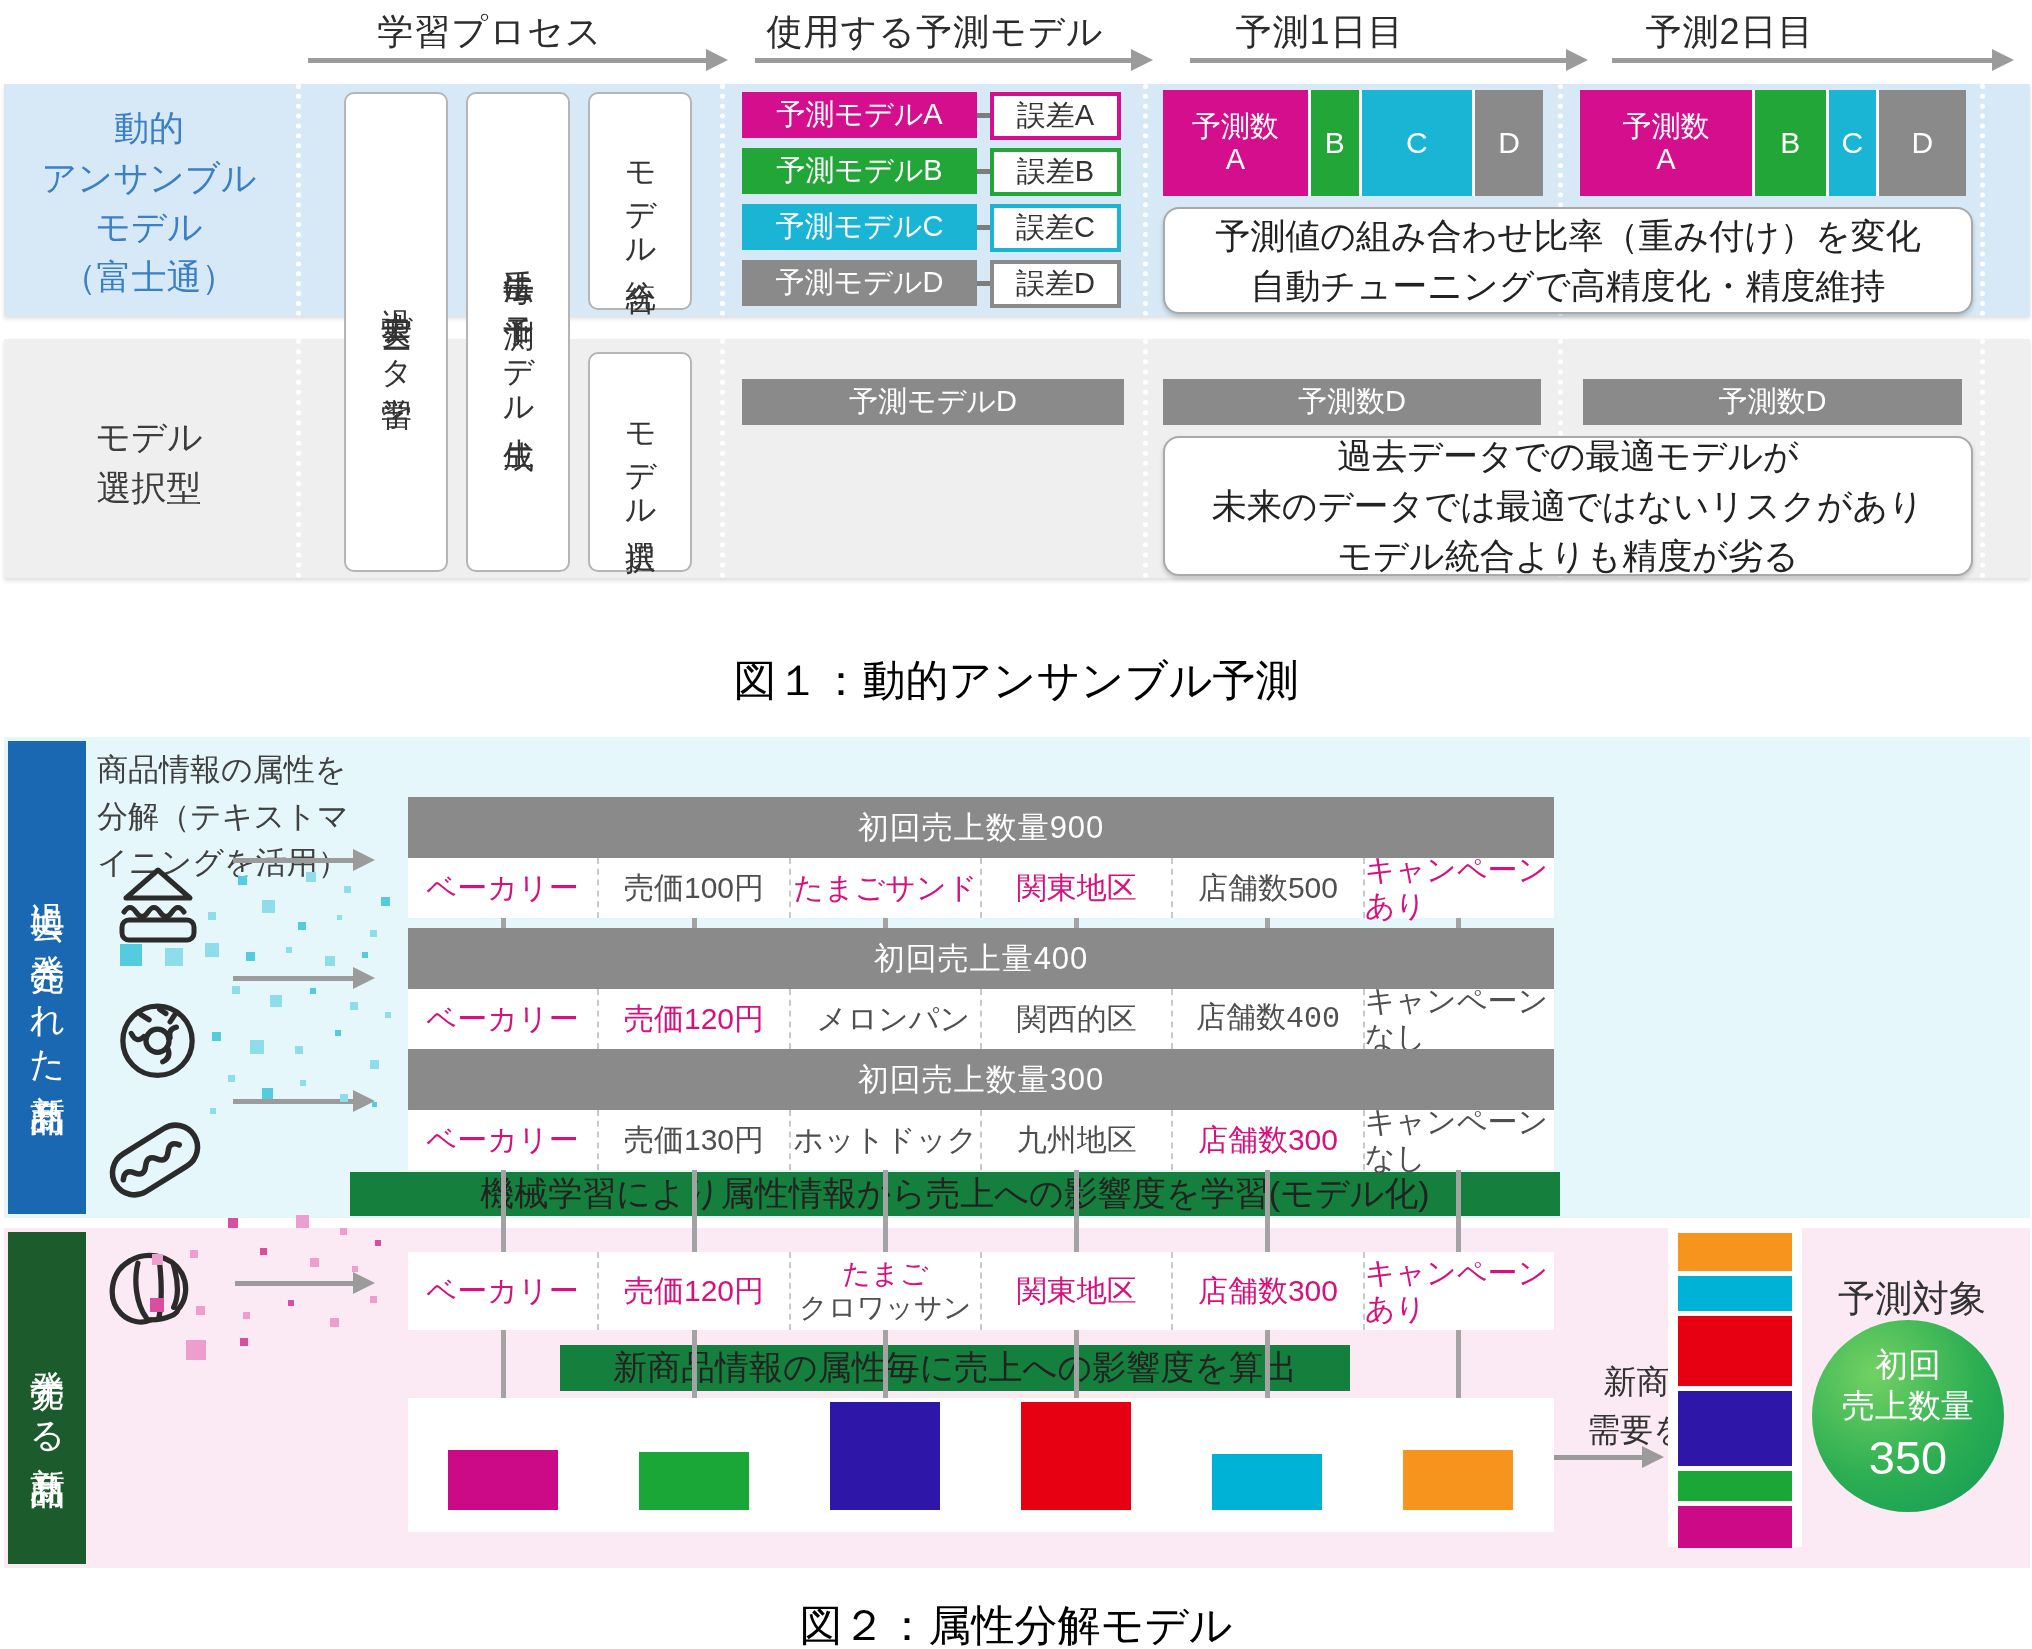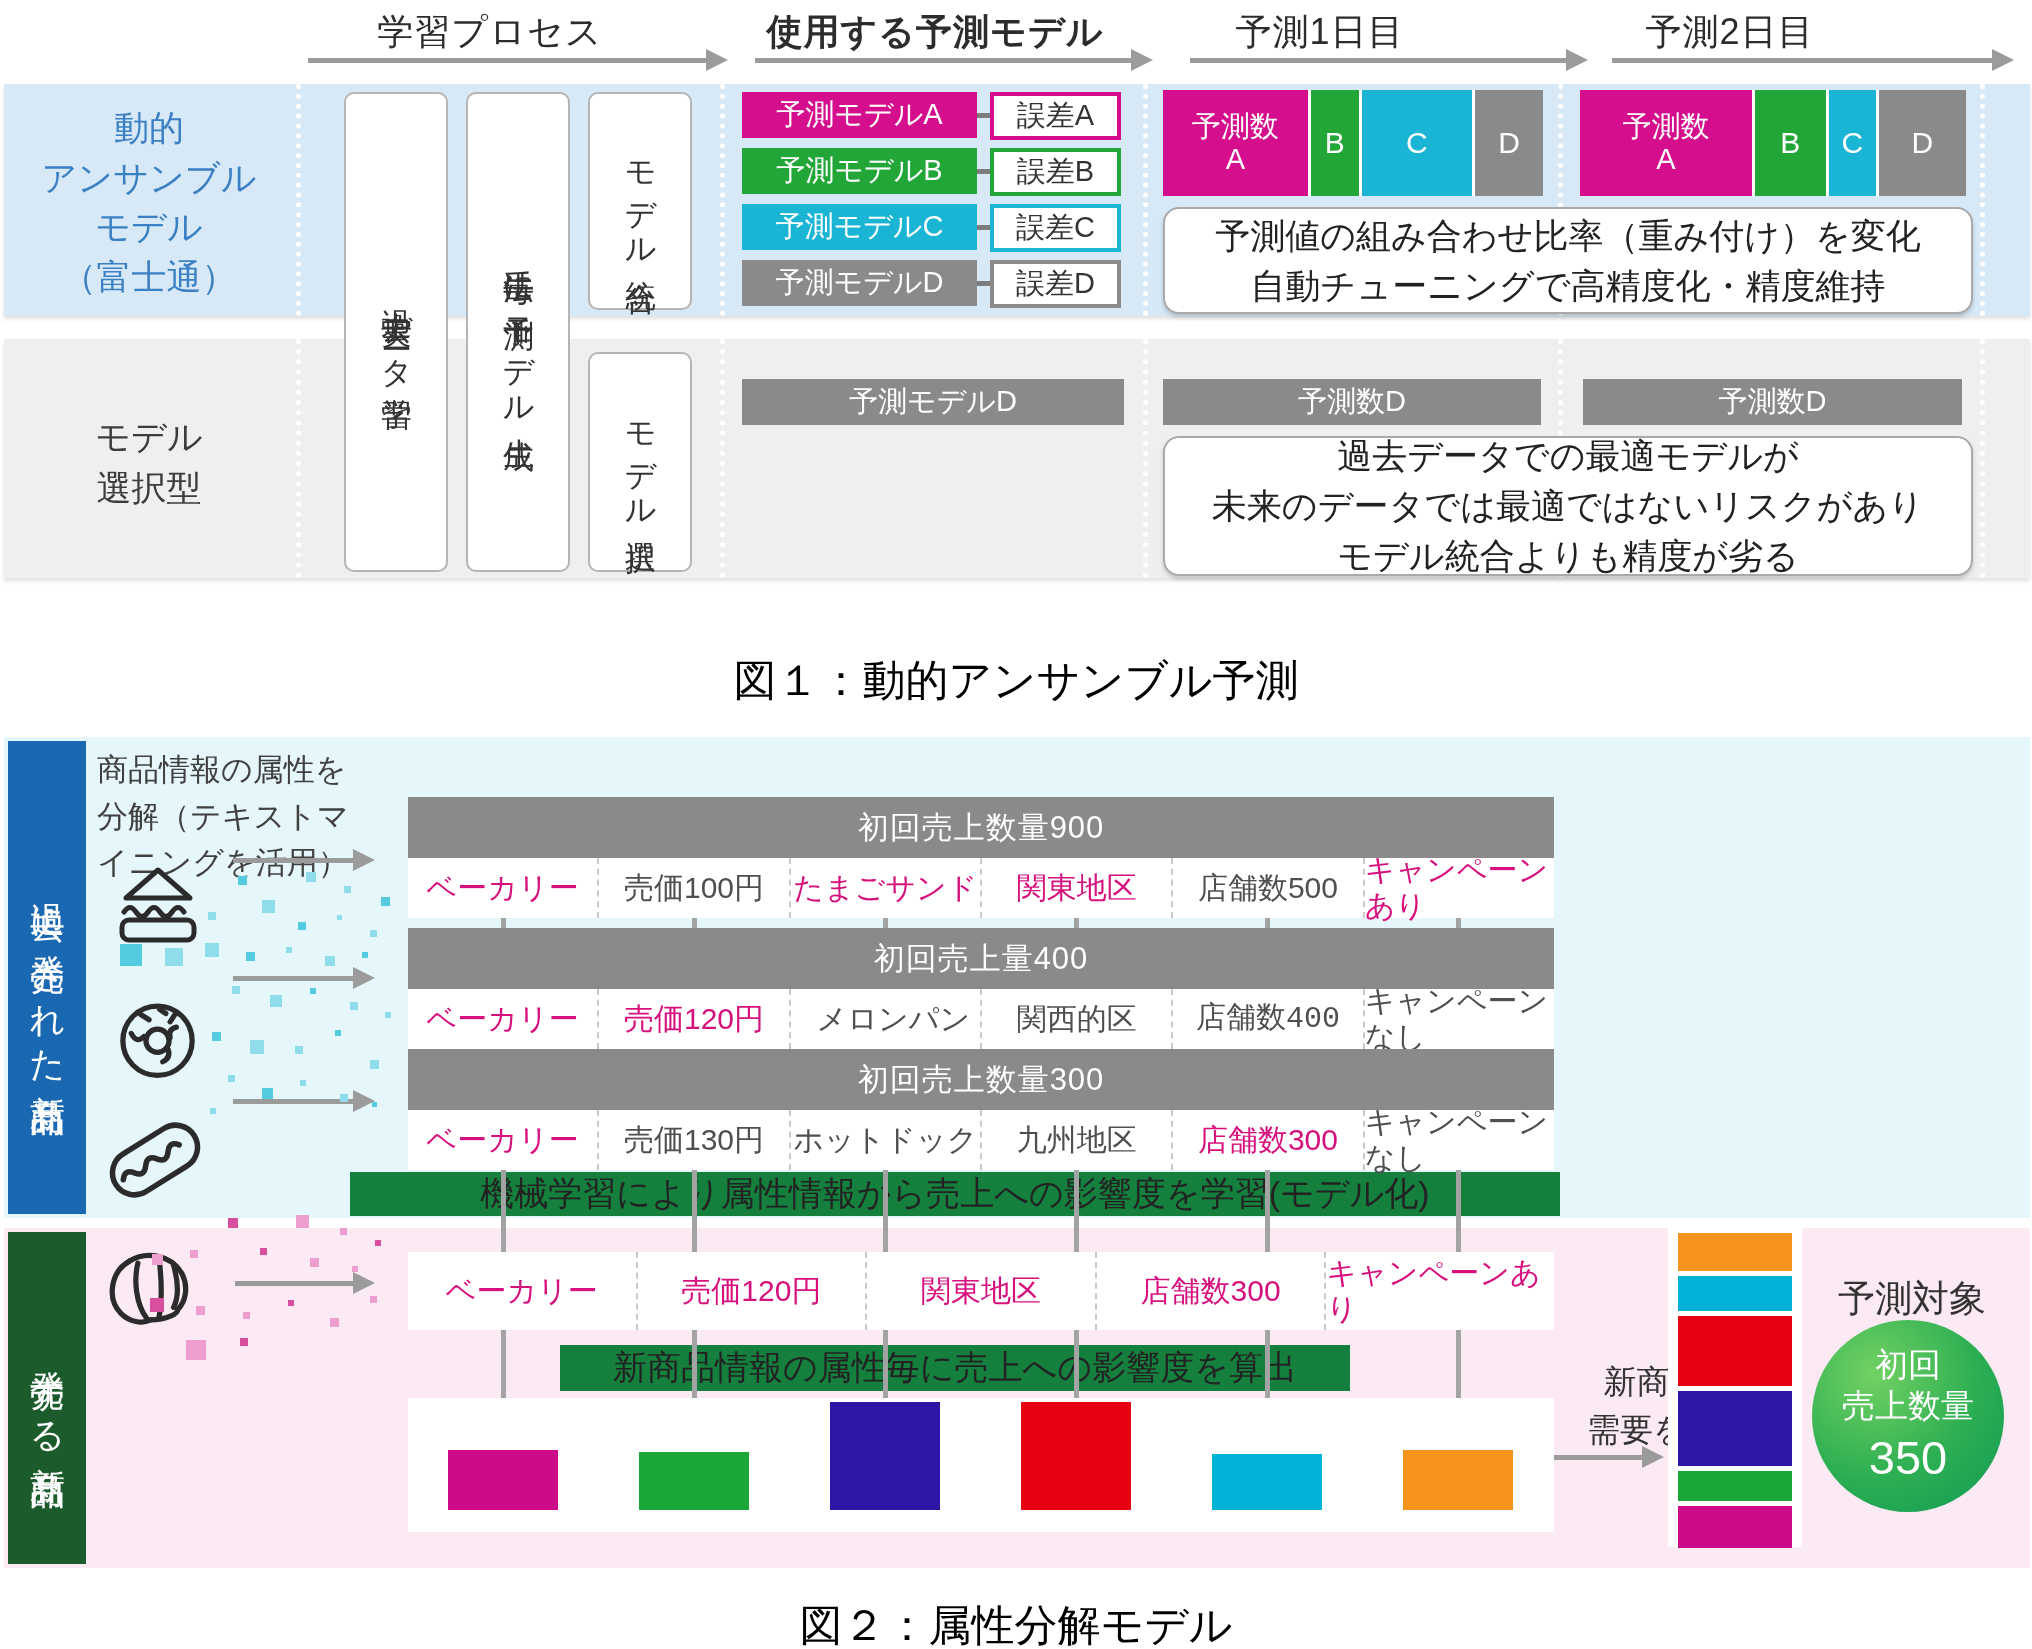--- a/index.html
+++ b/index.html
@@ -71,21 +71,21 @@
   .sq { position:absolute; display:block; }
   .demand { position:absolute; font-size:33px; color:#333; text-align:center; line-height:1.45; white-space:nowrap; }
   svg.icon { position:absolute; stroke:#2b2b2b; fill:none; stroke-width:5; stroke-linecap:round; stroke-linejoin:round; }
 </style>
 </head>
 <body>
 
 <div id="canvas">
 
   <div class="abs f1-header" style="left:280px;top:8px;width:420px;">学習プロセス</div>
-  <div class="abs f1-header" style="left:730px;top:8px;width:410px;font-weight:bold;">使用する予測モデル</div>
+  <div class="abs f1-header" style="left:730px;top:8px;width:410px;">使用する予測モデル</div>
   <div class="abs f1-header" style="left:1120px;top:8px;width:400px;">予測1日目</div>
   <div class="abs f1-header" style="left:1530px;top:8px;width:400px;">予測2日目</div>
 
   <div class="abs arrow" style="left:308px;top:58px;width:400px;"></div>
   <div class="abs arrow" style="left:755px;top:58px;width:378px;"></div>
   <div class="abs arrow" style="left:1190px;top:58px;width:378px;"></div>
   <div class="abs arrow" style="left:1612px;top:58px;width:382px;"></div>
 
   <div class="band band-blue" style="top:84px;height:232px;">
     <div class="vsep" style="left:292px;"></div>
@@ -341,20 +341,24 @@
   <div class="wband" style="left:350px;top:1172px;width:1210px;height:44px;">機械学習により属性情報から売上への影響度を学習(モデル化)</div>
 
   <div class="rec-row" style="left:408px;top:1252px;width:1146px;height:78px;">
     <div class="cell">
       <div style="color: rgb(214, 17, 126);">ベーカリー</div>
 
     </div>
     <div class="cell">
       <div style="color: rgb(214, 17, 126);">売価120円</div>
 
+    </div>
+    <div class="cell" style="font-size:28px;">
+      <div style="color: rgb(214, 17, 126);">たまご</div>
+      <div style="color: rgb(79, 79, 79);">クロワッサン</div>
     </div>
     <div class="cell">
       <div style="color: rgb(214, 17, 126);">関東地区</div>
 
     </div>
     <div class="cell">
       <div style="color: rgb(214, 17, 126);">店舗数300</div>
 
     </div>
     <div class="cell">

